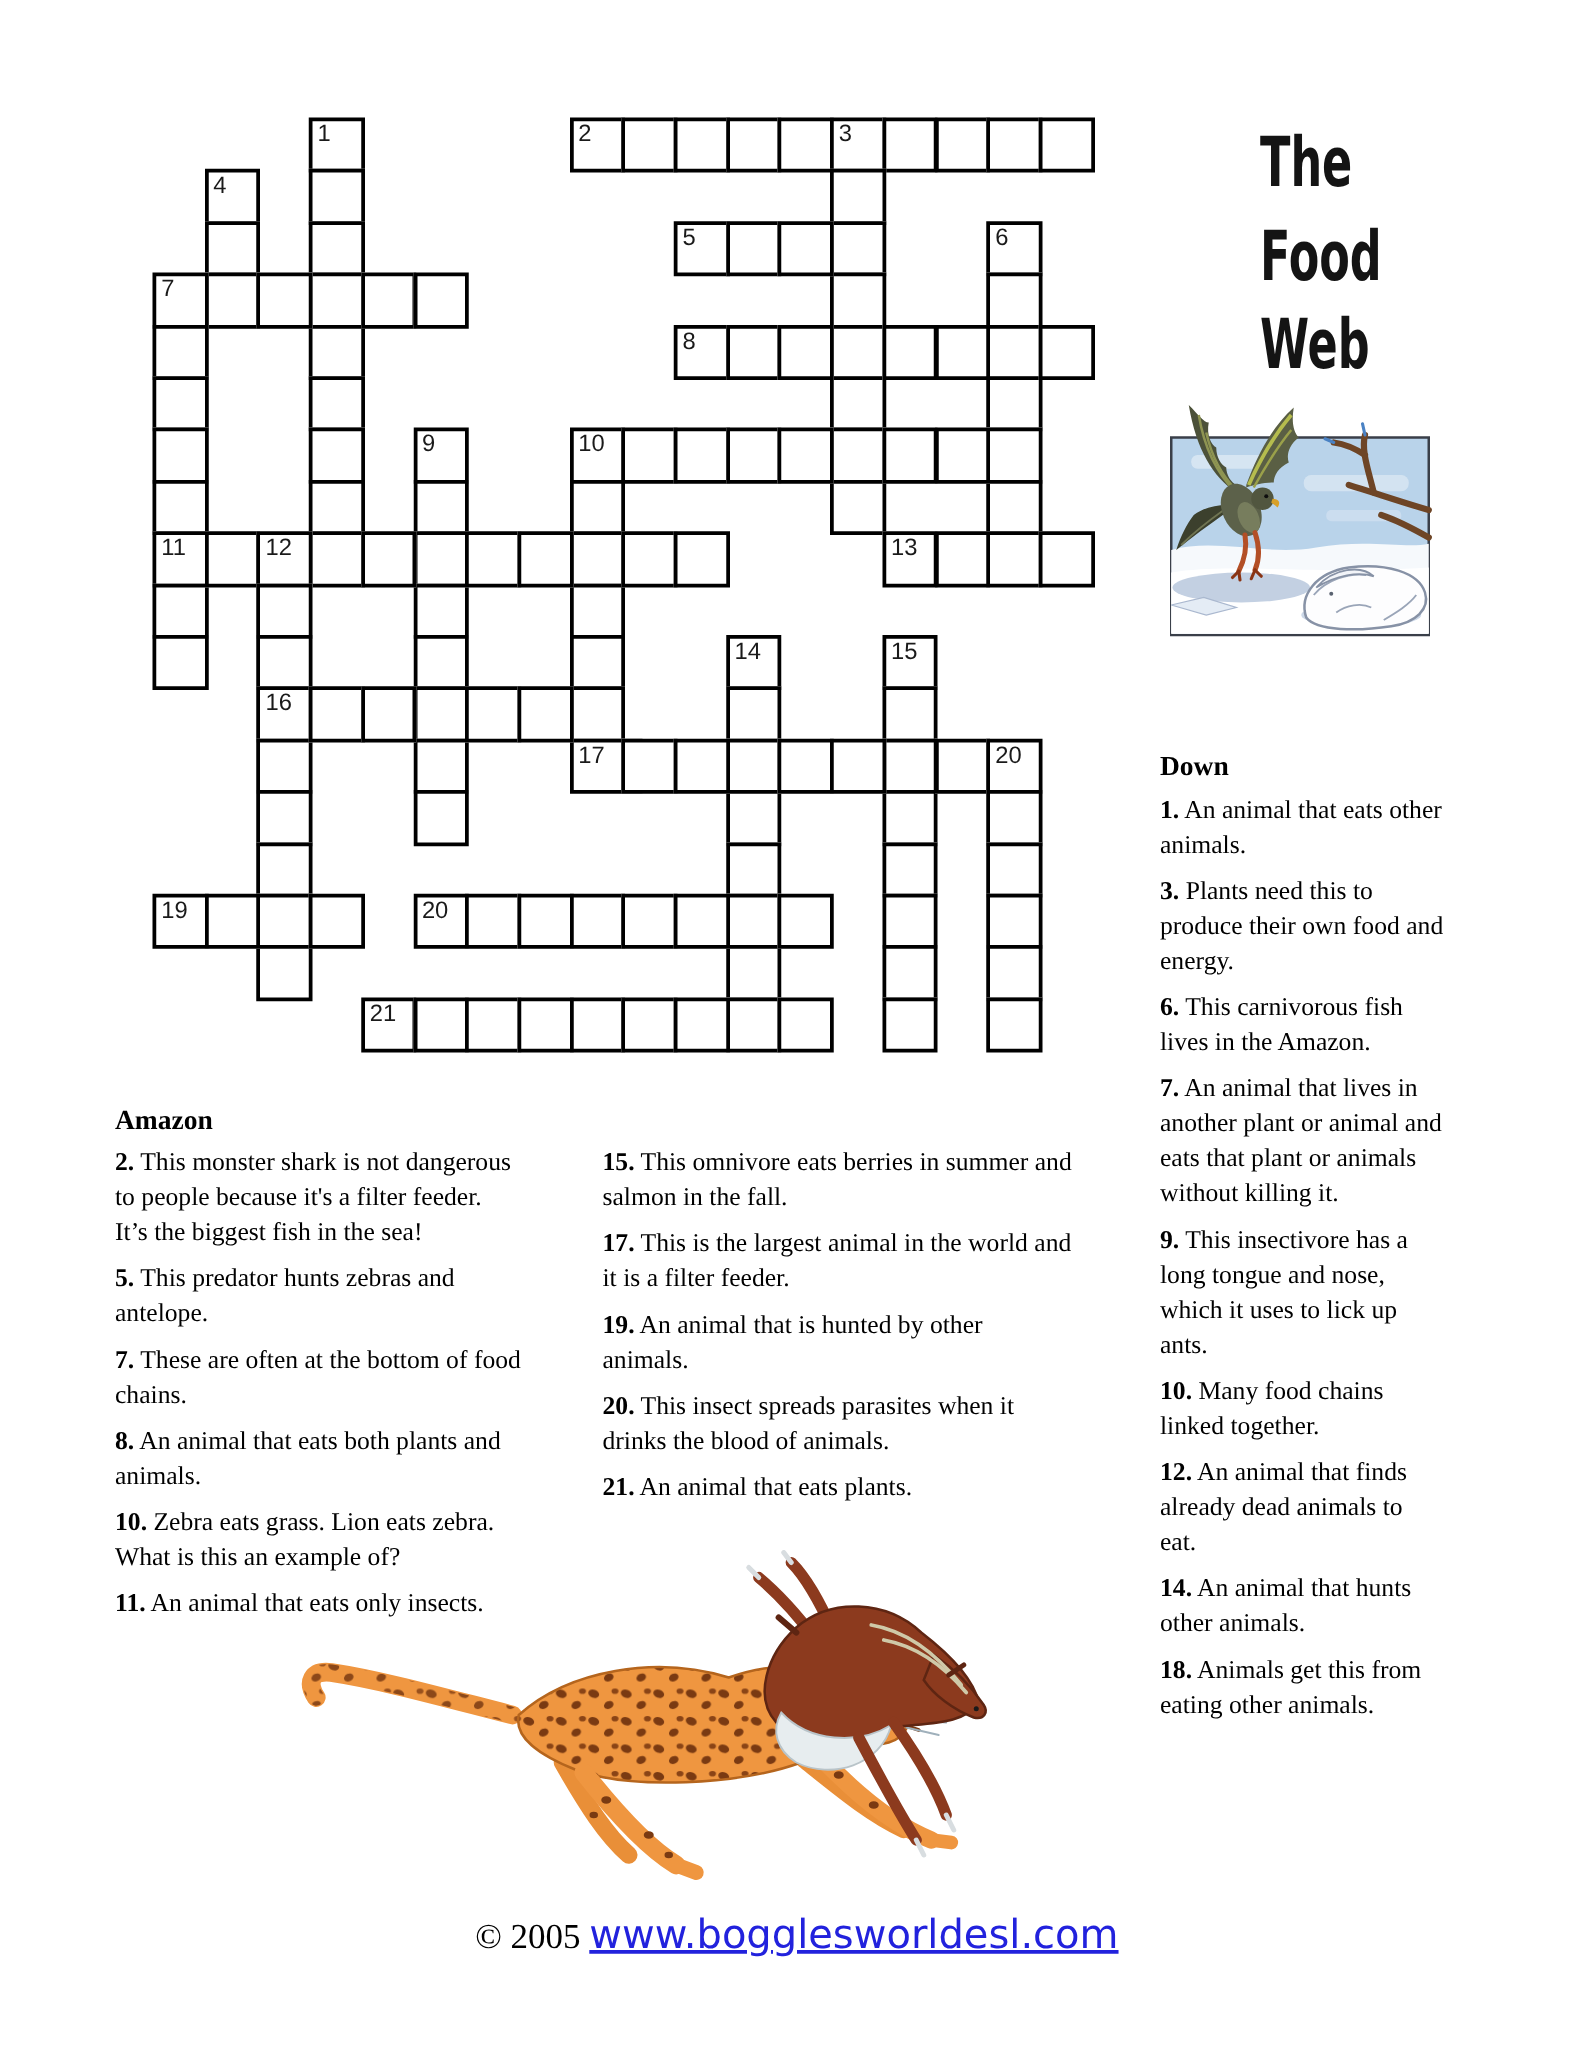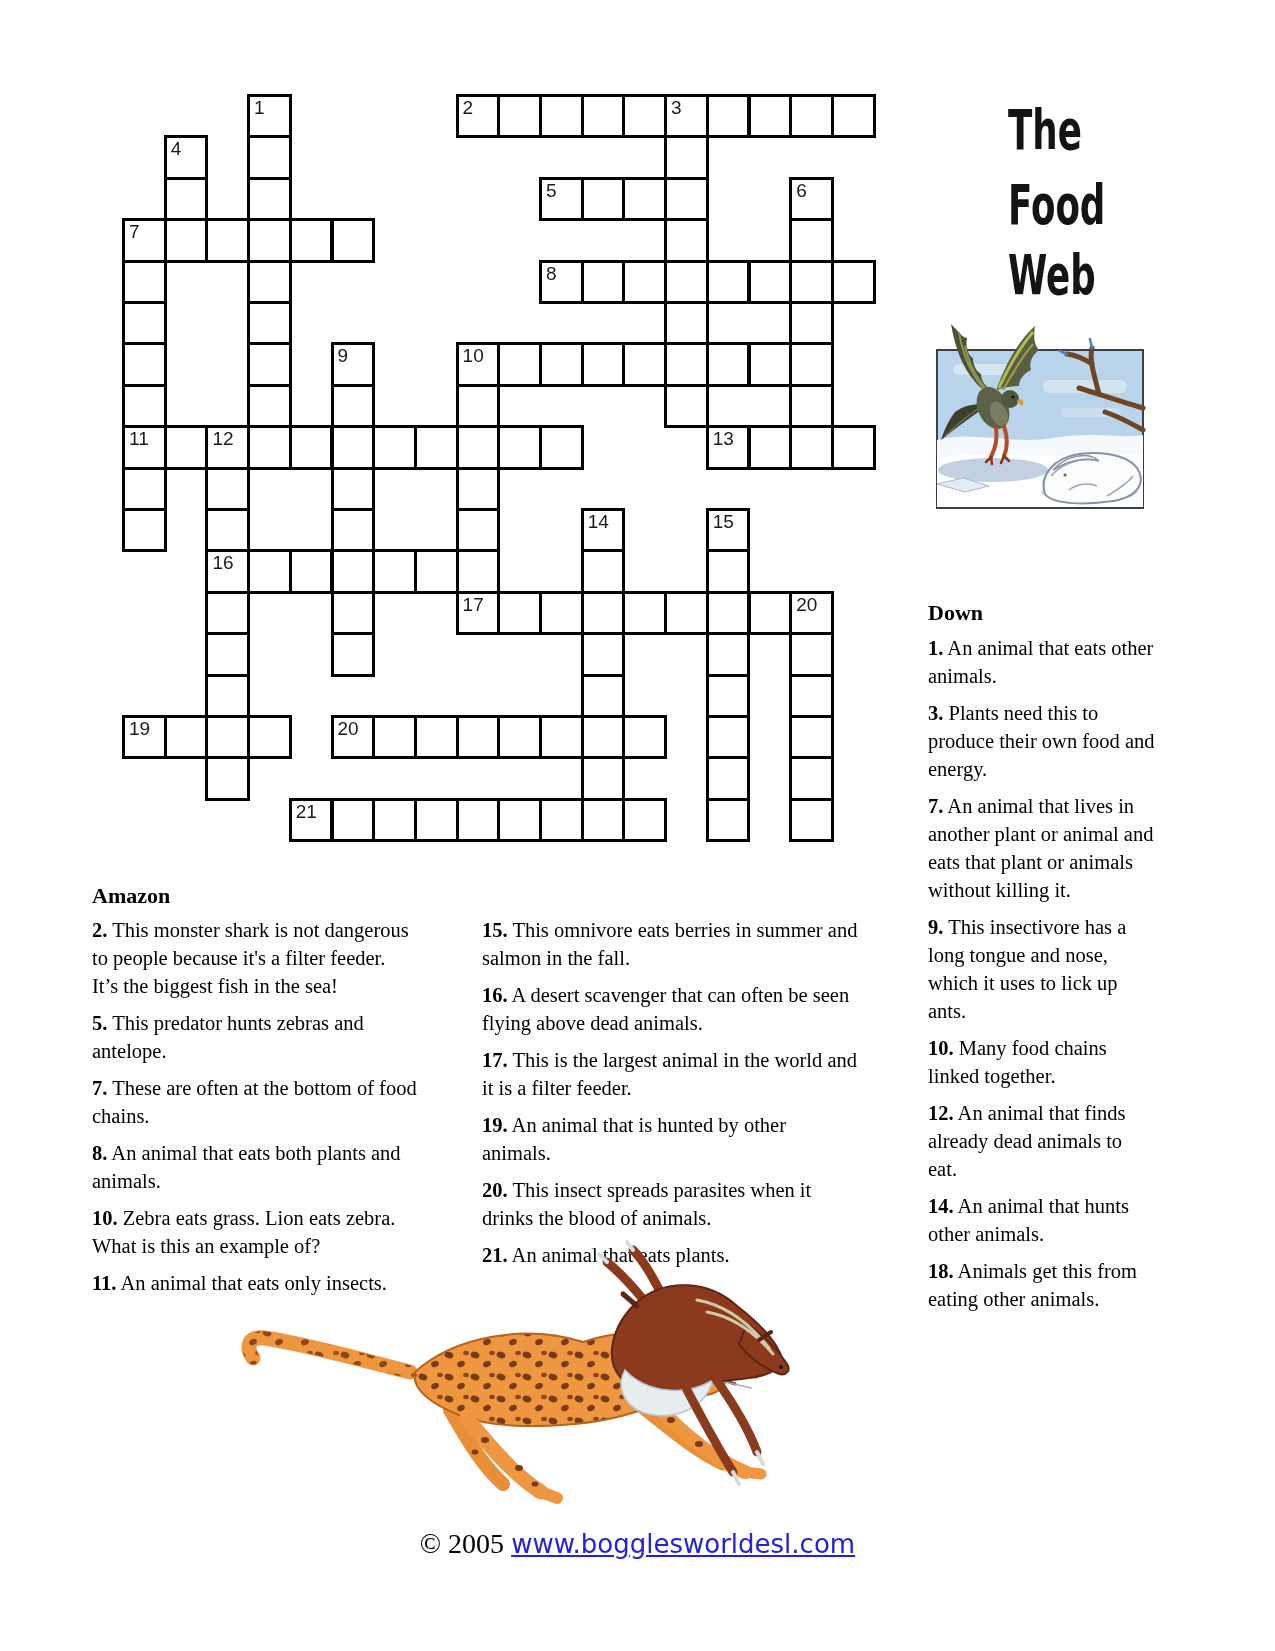--- a/index.html
+++ b/index.html
@@ -32,21 +32,21 @@
   .clue-col { position:absolute; }
   .clue { margin:0 0 9px 0; font-size:20.5px; line-height:28px; }
   .clue b { font-weight:bold; }
   .clue .txt { white-space:pre-line; }
   
   #footer {
     position:absolute; left:0; top:1528px; width:100%; text-align:center;
     font-size:28px;
   }
   #footer .link {
-    font-family:"DejaVu Sans", sans-serif; font-size:26px;
+    font-family:"DejaVu Sans", sans-serif; font-size:32px;
     color:#2222dd; text-decoration:underline; cursor:pointer;
   }
   .illu { position:absolute; }
 </style>
 </head>
 <body>
 
 <div id="page">
 
   <div id="crossword">
@@ -321,36 +321,36 @@
 chains.</span></p>
       <p class="clue"><b>8.</b><span class="txt"> An animal that eats both plants and
 animals.</span></p>
       <p class="clue"><b>10.</b><span class="txt"> Zebra eats grass. Lion eats zebra.
 What is this an example of?</span></p>
       <p class="clue"><b>11.</b><span class="txt"> An animal that eats only insects.</span></p>
     </div>
   <div id="across-col2" class="clue-col" style="left:482px; top:916px; width:402px;">
       <p class="clue"><b>15.</b><span class="txt"> This omnivore eats berries in summer and
 salmon in the fall.</span></p>
-      <p class="clue"><b>16.</b><span class="txt"> A desert scavenger that can often be seen
-flying above dead animals.</span></p>
       <p class="clue"><b>17.</b><span class="txt"> This is the largest animal in the world and
 it is a filter feeder.</span></p>
       <p class="clue"><b>19.</b><span class="txt"> An animal that is hunted by other
 animals.</span></p>
       <p class="clue"><b>20.</b><span class="txt"> This insect spreads parasites when it
 drinks the blood of animals.</span></p>
       <p class="clue"><b>21.</b><span class="txt"> An animal that eats plants.</span></p>
     </div>
   <div id="down-col" class="clue-col" style="left:928px; top:634px; width:262px;">
       <p class="clue"><b>1.</b><span class="txt"> An animal that eats other
 animals.</span></p>
       <p class="clue"><b>3.</b><span class="txt"> Plants need this to
 produce their own food and
 energy.</span></p>
+      <p class="clue"><b>6.</b><span class="txt"> This carnivorous fish
+lives in the Amazon.</span></p>
       <p class="clue"><b>7.</b><span class="txt"> An animal that lives in
 another plant or animal and
 eats that plant or animals
 without killing it.</span></p>
       <p class="clue"><b>9.</b><span class="txt"> This insectivore has a
 long tongue and nose,
 which it uses to lick up
 ants.</span></p>
       <p class="clue"><b>10.</b><span class="txt"> Many food chains
 linked together.</span></p>

